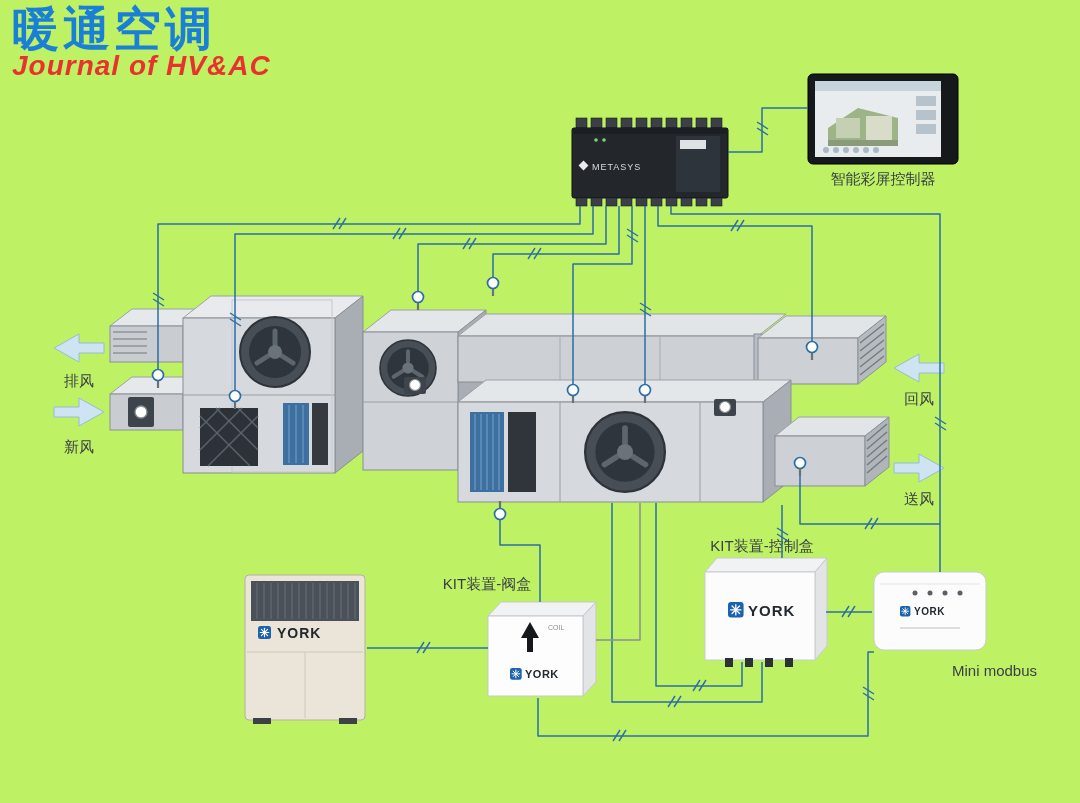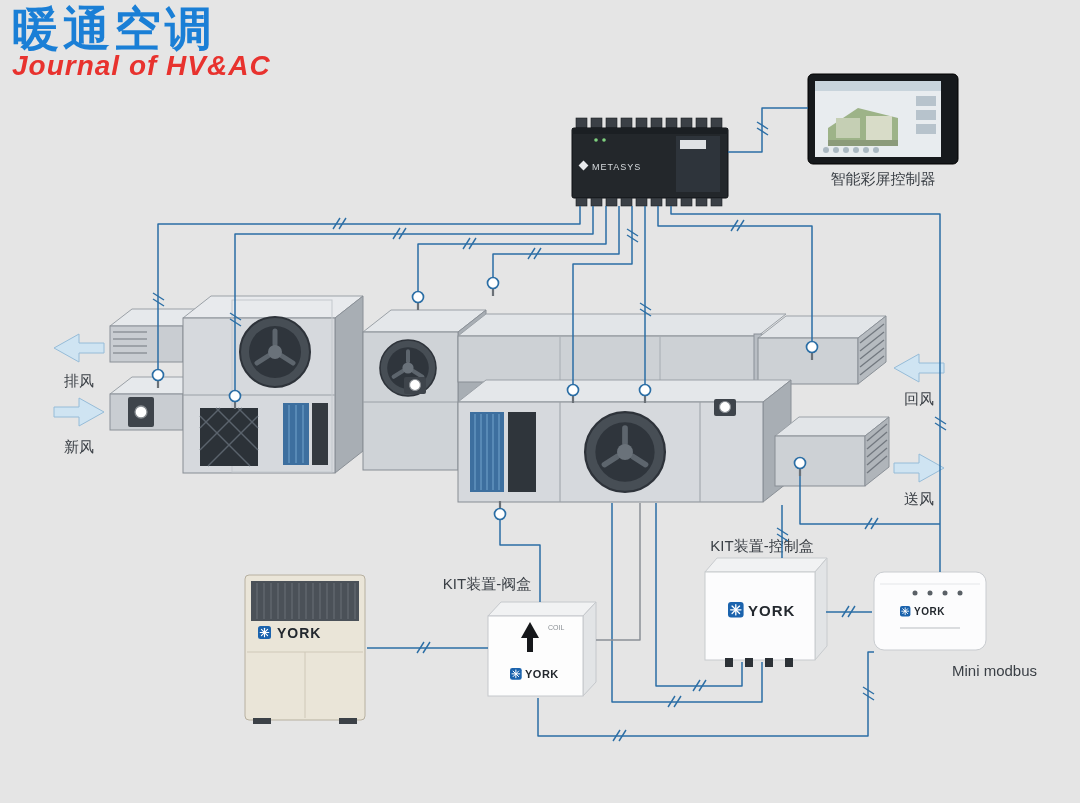--- a/index.html
+++ b/index.html
@@ -1,16 +1,16 @@
 <!DOCTYPE html>
 <html><head>
 <meta charset="utf-8">
 <style>
   html,body{margin:0;padding:0;background:#ffffff;}
-  .stage{position:relative;width:1080px;height:803px;background:#e5e5e5;overflow:hidden;
+  .stage{position:relative;width:1080px;height:803px;background:#bef264;overflow:hidden;
          font-family:"Liberation Sans",sans-serif;}
   .logo{position:absolute;left:12px;top:4px;line-height:1.05;}
   .logo-title{font-size:47px;font-weight:900;color:#1a7fd6;letter-spacing:4px;
               font-family:"DejaVu Sans",sans-serif;}
   .logo-sub{font-size:28px;font-weight:800;font-style:italic;color:#e8322e;
             letter-spacing:1px;margin-top:-2px;}
   svg{position:absolute;left:0;top:0;font-family:"Liberation Sans",sans-serif;}
   svg text{fill:#3a3f45;}
   .flow-label{font-size:15px;}
   .device-label{font-size:15px;}

